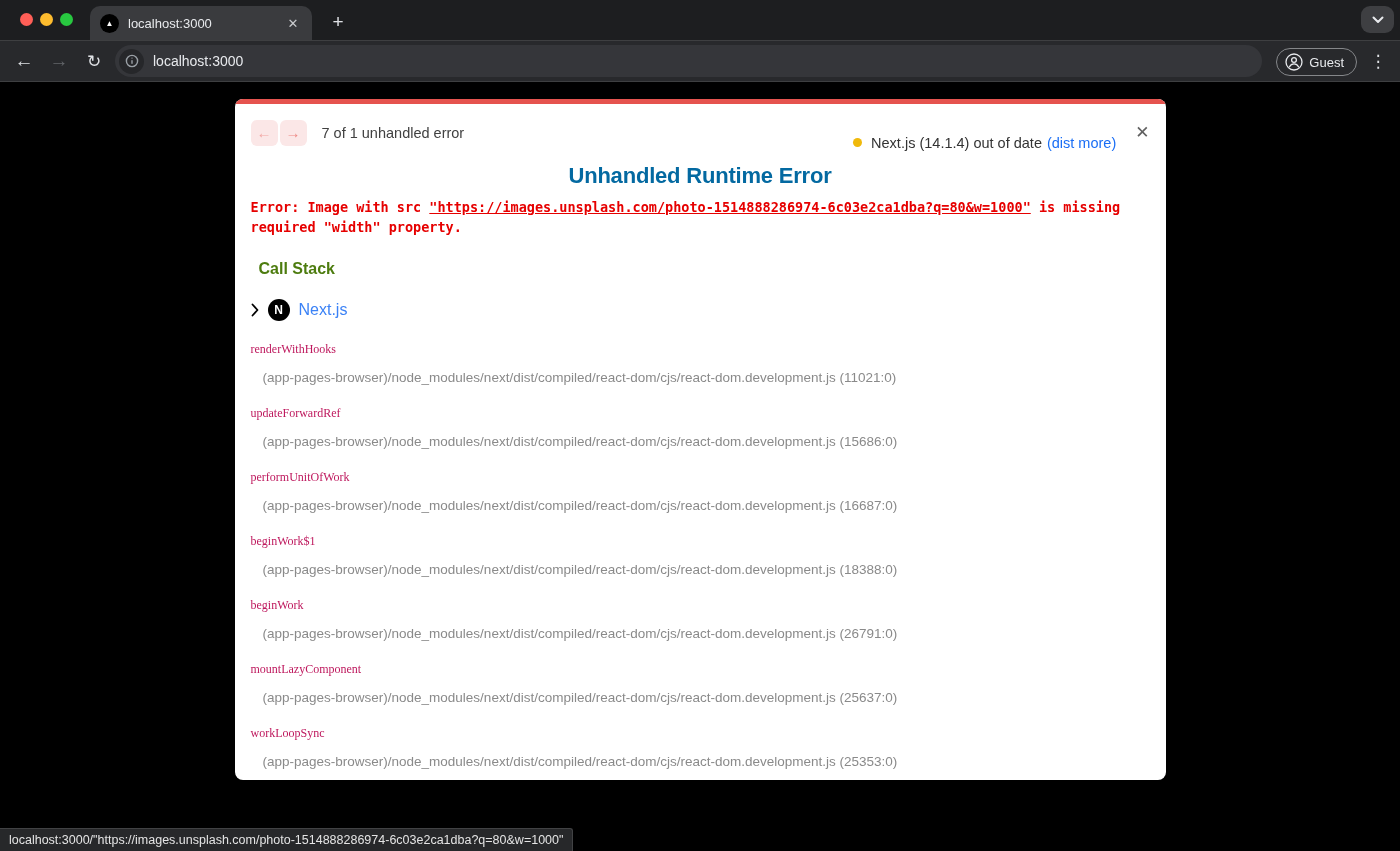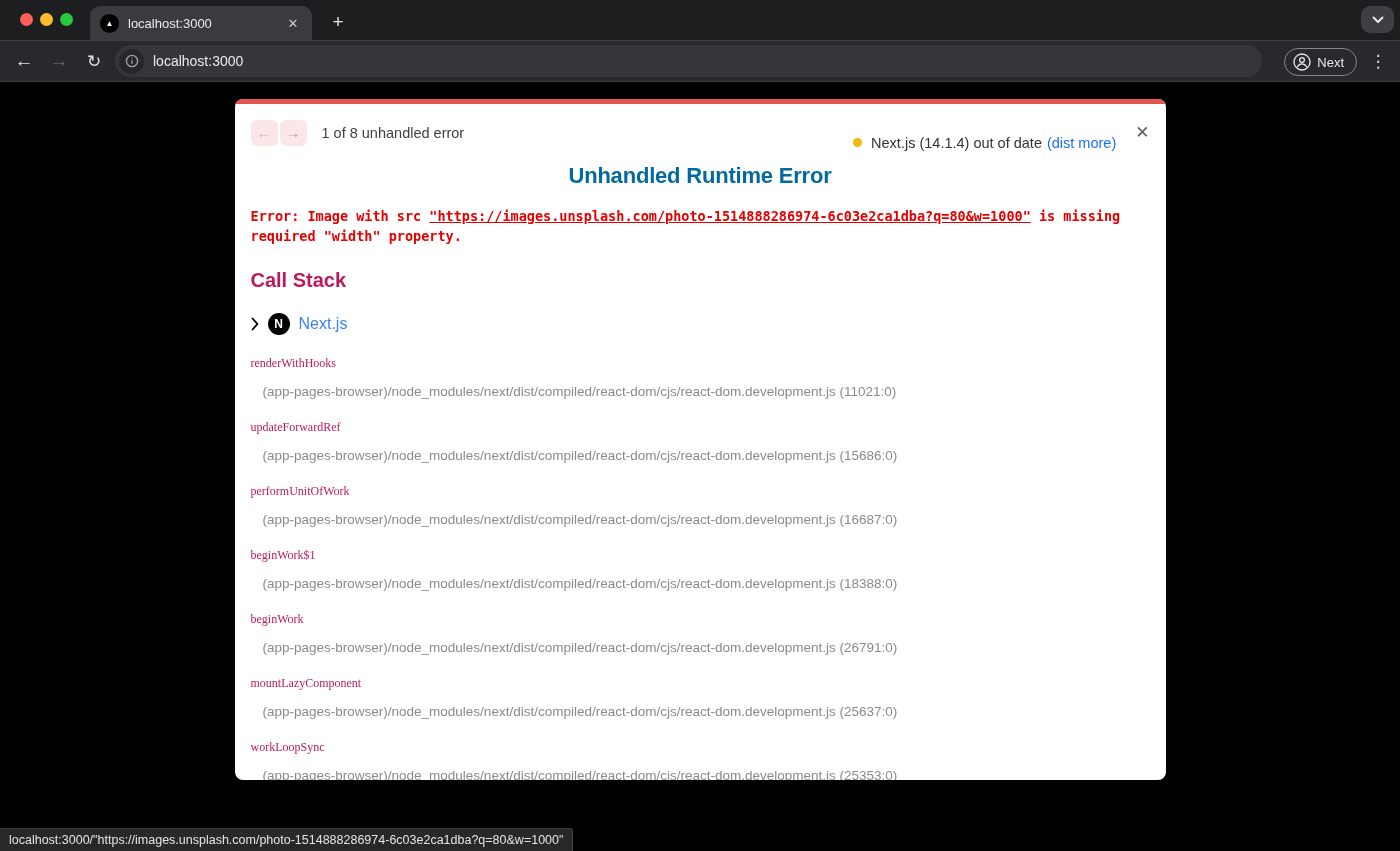--- a/index.html
+++ b/index.html
@@ -52,24 +52,24 @@
   .nav-btn{width:27px;height:26px;border:none;background:var(--nav-btn-bg);border-radius:6px;display:flex;align-items:center;justify-content:center;font-size:15px;cursor:pointer;font-family:"Liberation Sans","DejaVu Sans",sans-serif;}
   .nav-btn.prev{color:#f2a7a4;}
   .nav-btn.next{color:var(--nav-arrow);}
   .pagination{margin-left:15px;font-size:14.5px;color:#414141;}
   .version{margin-left:auto;display:flex;align-items:center;font-size:14.5px;color:#333;margin-top:20px;}
   .warn-dot{width:9px;height:9px;border-radius:50%;background:var(--warning-yellow);margin-right:9px;}
   .learn-more{color:var(--link-blue);text-decoration:none;margin-left:5px;cursor:pointer;}
   .ov-close{margin-left:19px;color:#616161;font-size:17px;cursor:pointer;line-height:1;}
 
   .ov-title{margin-top:17px;font-size:22px;font-weight:700;color:#0369a1;letter-spacing:-0.2px;text-align:center;}
-  .ov-error{margin-top:18px;font-family:"DejaVu Sans Mono","Liberation Mono",monospace;font-weight:700;font-size:13.5px;line-height:1.45;color:var(--accent-red);max-width:899px;}
+  .ov-error{margin-top:9px;font-family:"DejaVu Sans Mono","Liberation Mono",monospace;font-weight:700;font-size:13.5px;line-height:1.45;color:var(--accent-red);max-width:899px;}
   .ov-error a{color:var(--accent-red);text-decoration:underline;cursor:pointer;}
 
-  .cs-heading{margin-top:23px;font-size:20px;font-weight:700;color:#be185d;}
+  .cs-heading{margin-top:23px;font-size:16px;font-weight:700;color:#4d7c0f;margin-left:8px;}
   .cs-group{margin-top:21px;display:flex;align-items:center;gap:9px;cursor:pointer;}
   .cs-chevron{display:flex;align-items:center;}
   .next-logo{width:22px;height:22px;border-radius:50%;background:#000;color:#fff;font-size:12px;font-weight:700;display:flex;align-items:center;justify-content:center;}
   .cs-group-label{font-size:16px;color:#3b82f6;}
 
   .frames{margin-top:8px;}
   .frame{margin-top:21px;}
   .frame-name{font-family:Liberation Serif, serif;font-size:12px;color:#be185d;}
   .frame-path{margin-top:13px;margin-left:12px;font-size:13.5px;color:#8a8a8a;}
 
@@ -116,41 +116,41 @@
     </span>
     <span class="url-text">localhost:3000</span>
   </div>
 
   <div class="profile-btn">
     <svg width="18" height="18" viewBox="0 0 18 18">
         <circle cx="9" cy="9" r="8" fill="none" stroke="#e8eaed" stroke-width="1.3"></circle>
         <circle cx="9" cy="7" r="2.4" fill="none" stroke="#e8eaed" stroke-width="1.3"></circle>
         <path d="M4.5 13.8 C5.5 11.6 7 10.8 9 10.8 C11 10.8 12.5 11.6 13.5 13.8" fill="none" stroke="#e8eaed" stroke-width="1.3" stroke-linecap="round"></path>
       </svg>
-    <span class="profile-label">Next</span>
+    <span class="profile-label">Guest</span>
   </div>
 
   <span class="kebab">⋮</span>
 </div>
 
 <div class="content">
   <div class="overlay">
     <div class="red-bar"></div>
     <div class="ov-body">
 
       <div class="ov-header">
         <div class="nav-group">
           <button class="nav-btn prev">
               <span>←</span>
             </button>
           <button class="nav-btn next">
               <span>→</span>
             </button>
         </div>
-        <span class="pagination">1 of 8 unhandled error</span>
+        <span class="pagination">7 of 1 unhandled error</span>
         <div class="version">
           <span class="warn-dot"></span>
           <span>Next.js (14.1.4) out of date</span>
           <a class="learn-more">(dist more)</a>
         </div>
         <span class="ov-close">✕</span>
       </div>
 
       <h1 class="ov-title">Unhandled Runtime Error</h1>
 

